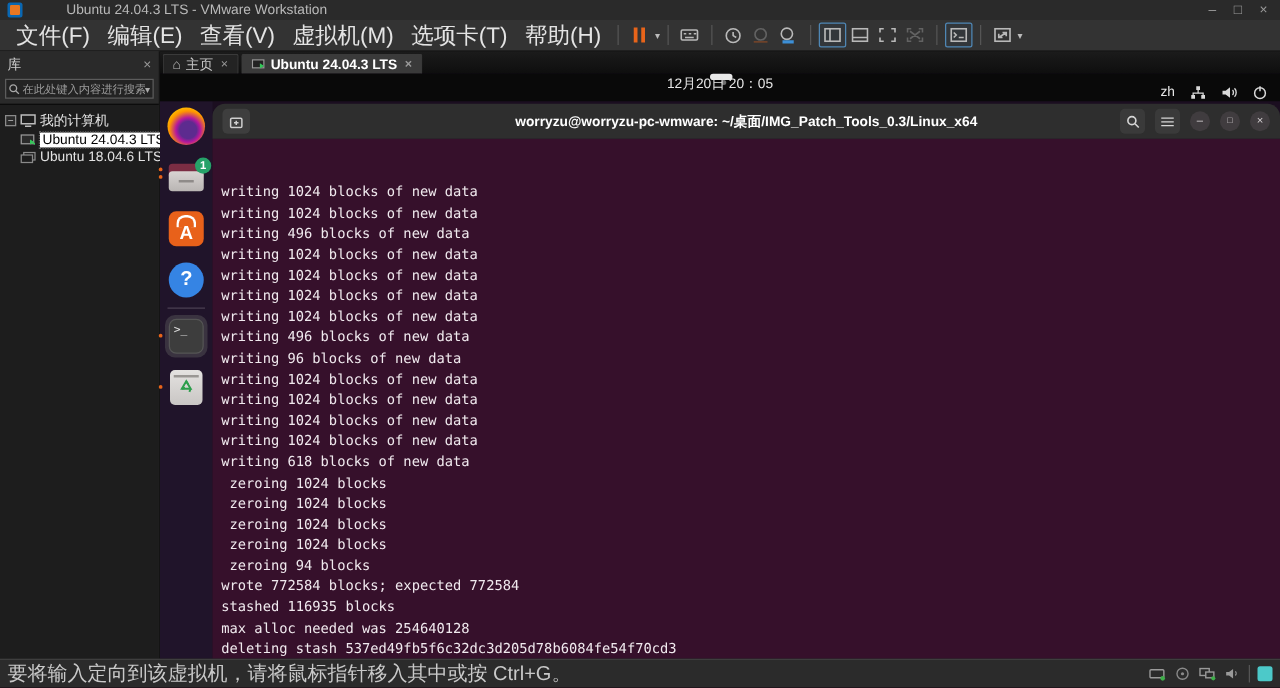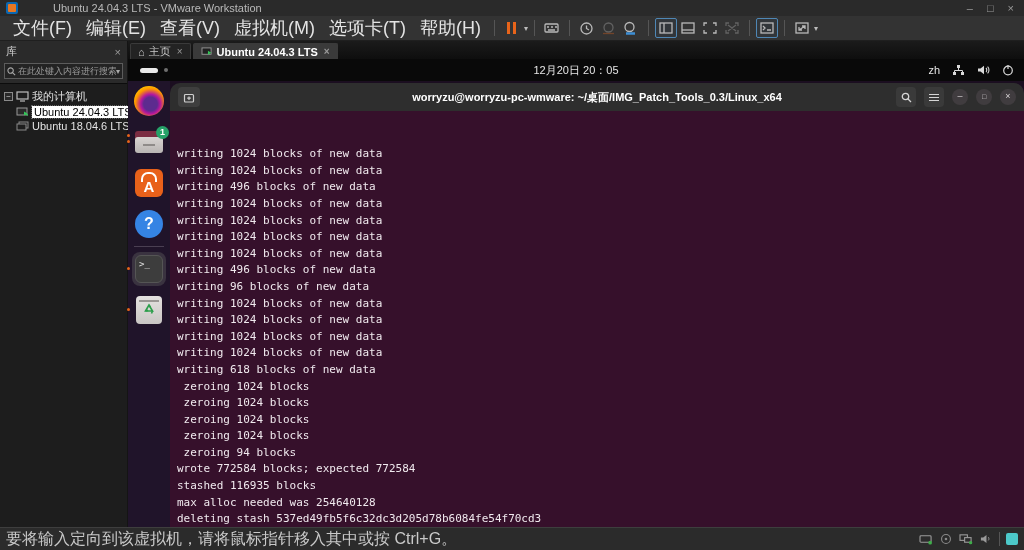--- a/index.html
+++ b/index.html
@@ -53,21 +53,21 @@
   .tab.active { background:#3a3a3a; color:#fff; font-weight:bold; }
   .tab .x { color:#9a9a9a; font-size:10px; margin-left:2px; }
   .home-glyph { color:#bdbdbd; font-size:11px; }
 
   
   .vm-screen { flex:1; display:flex; flex-direction:column; min-height:0; background:#1b0e20; }
   .u-topbar { height:22px; background:#090909; display:flex; align-items:center; padding:0 10px; flex:0 0 auto; }
   .ws-pill { width:18px; height:5px; border-radius:3px; background:#e9e9e9; margin-left:2px; }
   .ws-dot { width:4px; height:4px; border-radius:50%; background:#6f6f6f; margin-left:6px; }
   .u-clock { position:absolute; left:0; right:0; text-align:center; color:#e6e6e6; font-size:11px; pointer-events:none; }
-  .u-topbar { position:relative; }
+  .u-topbar { position:relative;flex-direction:column; }
   .u-right { margin-left:auto; display:flex; align-items:center; gap:12px; z-index:1; }
   .u-right .zh { color:#e6e6e6; font-size:11px; }
 
   .desk { flex:1; display:flex; min-height:0; }
   .dock { width:42px; background:#20142a; display:flex; flex-direction:column; align-items:center; padding-top:3px; gap:7px; flex:0 0 auto; }
   .dock-item { position:relative; width:34px; height:34px; display:flex; align-items:center; justify-content:center; border-radius:8px; }
   .dock-item.focused { background:#3a3340; }
   .run-dot, .run-dot2 { position:absolute; left:-5px; width:3px; height:3px; border-radius:50%; background:#e8641a; }
   .run-dot { top:15px; }
   .run-dot2 { top:9px; }

